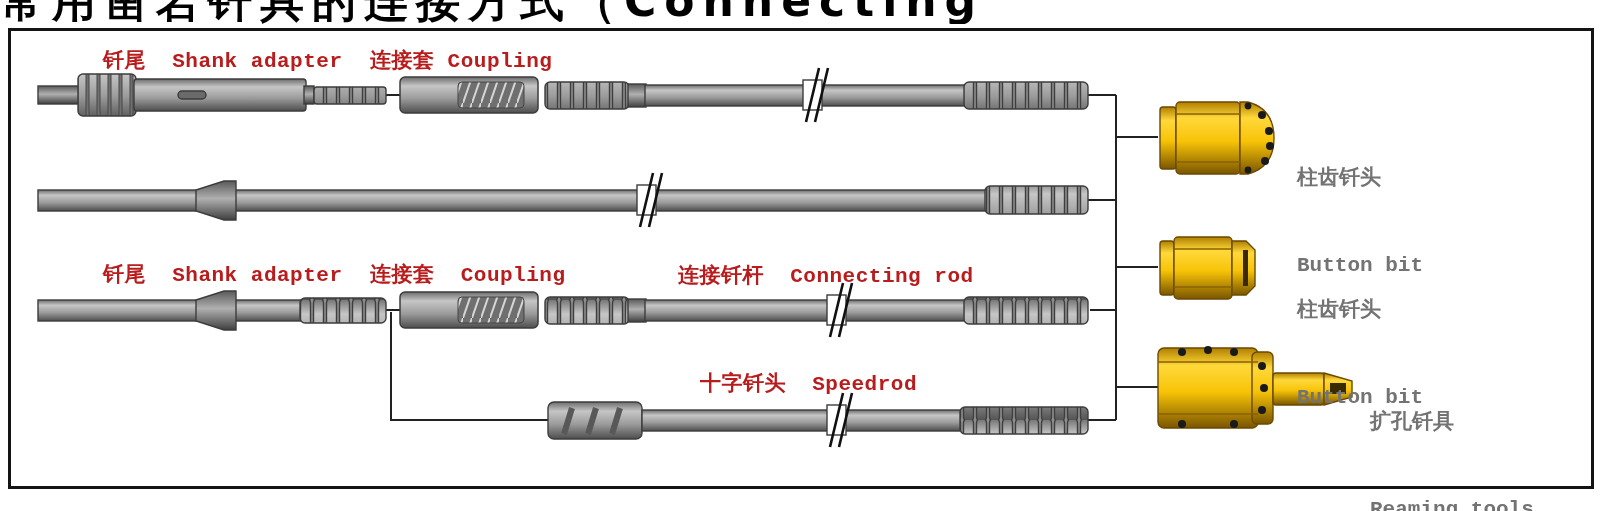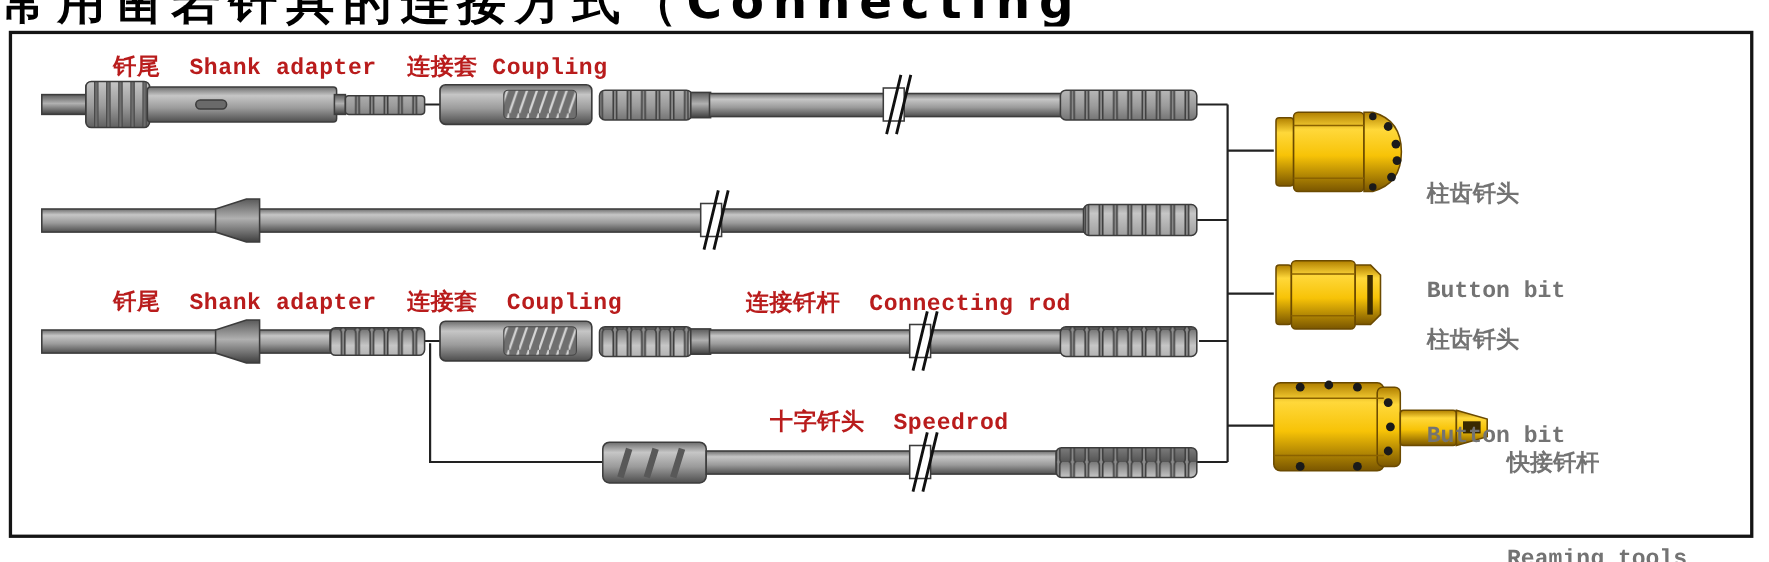--- a/index.html
+++ b/index.html
@@ -175,17 +175,17 @@
 
   <div class="bit-lbl" style="left:1297px;top:106px">
     <div>柱齿钎头</div>
     <div>Button bit</div>
   </div>
   <div class="bit-lbl" style="left:1297px;top:238px">
     <div>柱齿钎头</div>
     <div>Button bit</div>
   </div>
   <div class="bit-lbl" style="left:1370px;top:350px">
-    <div>快接钎杆</div>
+    <div>扩孔钎具</div>
     <div>Reaming tools</div>
   </div>
 
 </div>
 
 </body></html>

